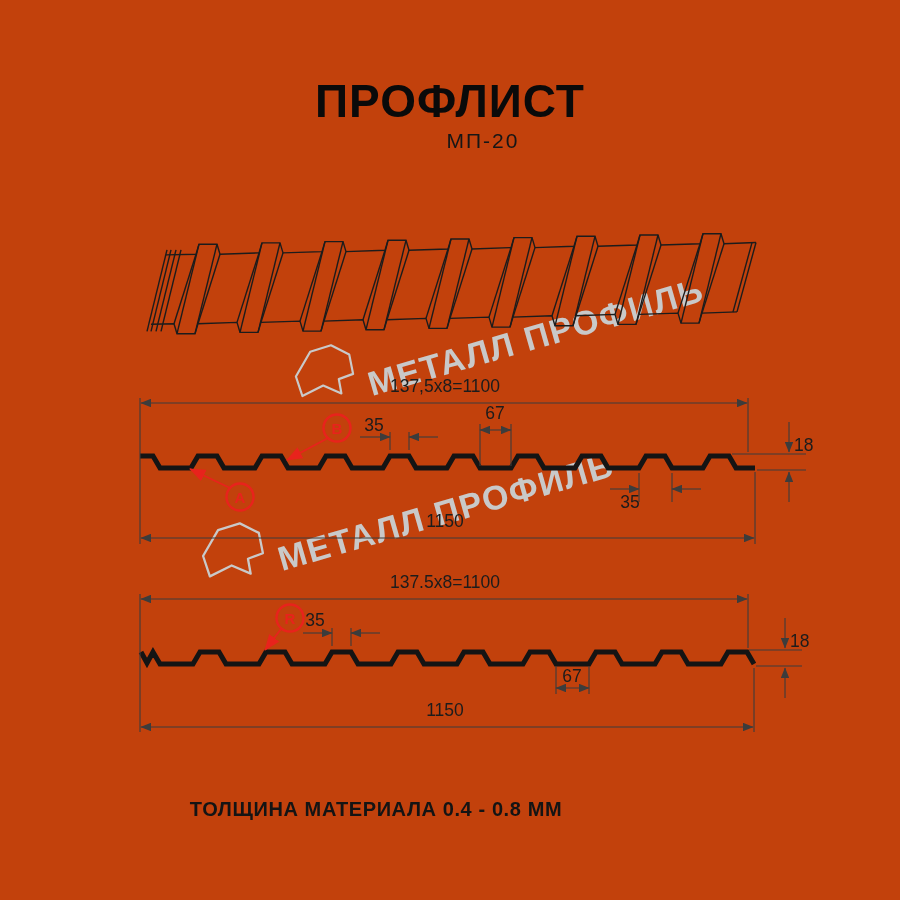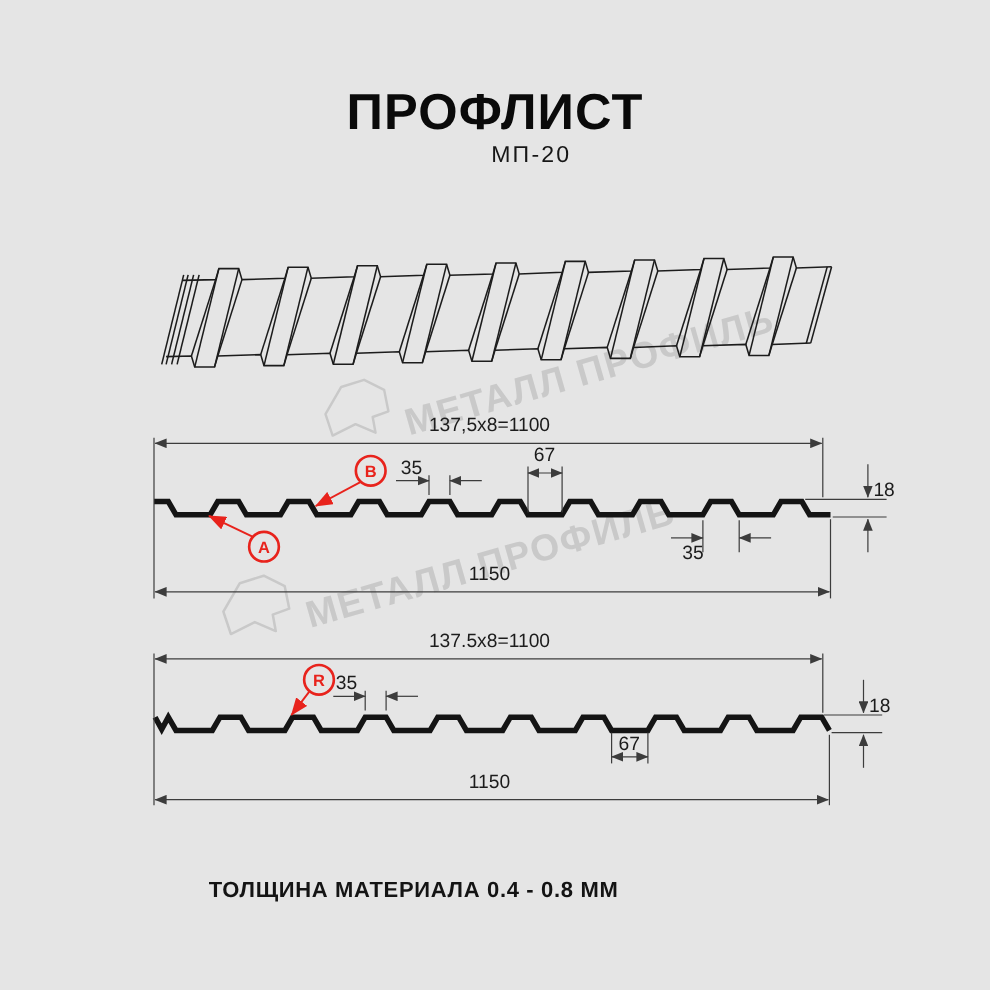--- a/index.html
+++ b/index.html
@@ -1,16 +1,16 @@
 <!DOCTYPE html>
 <html style="--accent_red: #e8231c; --ink: #141414; --dim_line: #3c3c3c; --watermark_gray: #c9c9c9;"><head>
 <meta charset="utf-8">
 <style>
   html,body{margin:0;padding:0;background:#ffffff;}
-  .canvas{position:relative;width:900px;height:900px;background:#e5e5e5;overflow:hidden;
+  .canvas{position:relative;width:900px;height:900px;background:#c2410c;overflow:hidden;
           font-family:"Liberation Sans",sans-serif;}
   .page-title{position:absolute;top:74px;left:0;width:900px;text-align:center;
       font-size:46px;font-weight:bold;letter-spacing:1px;color:#0a0a0a;}
   .page-subtitle{position:absolute;top:129px;left:0;width:900px;text-align:center;
       font-size:21px;font-weight:400;letter-spacing:2px;color:#161616;padding-left:33px;}
   .footer-note{position:absolute;top:798px;left:0;width:752px;text-align:center;
       font-size:20px;font-weight:bold;letter-spacing:0.6px;color:#141414;}
   svg{position:absolute;top:0;left:0;}
   .ink{stroke:#141414;stroke-width:5;fill:none;}
   .sheetline{stroke:#1c1c1c;stroke-width:1.4;fill:none;}

